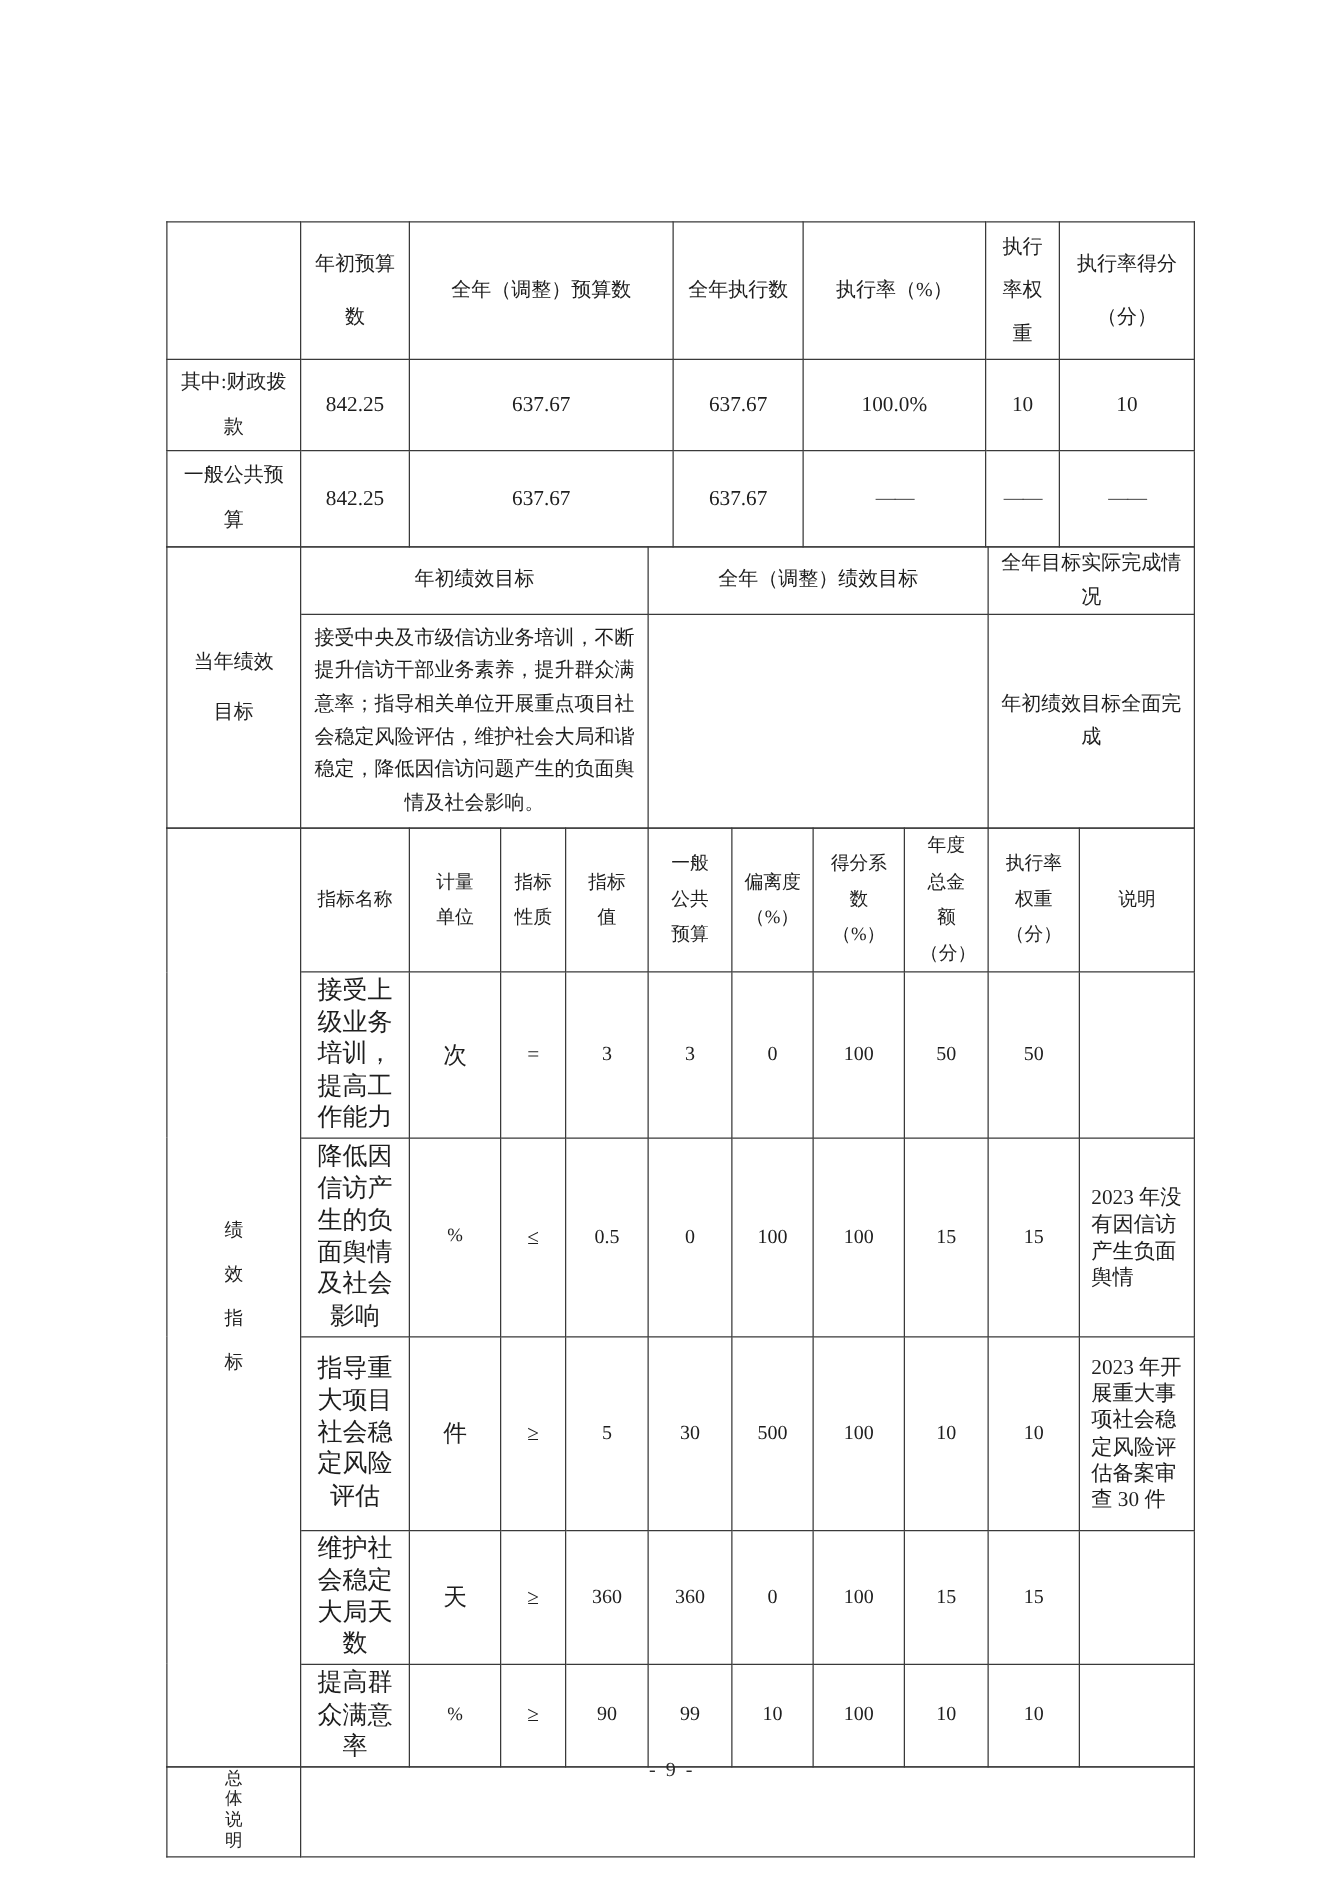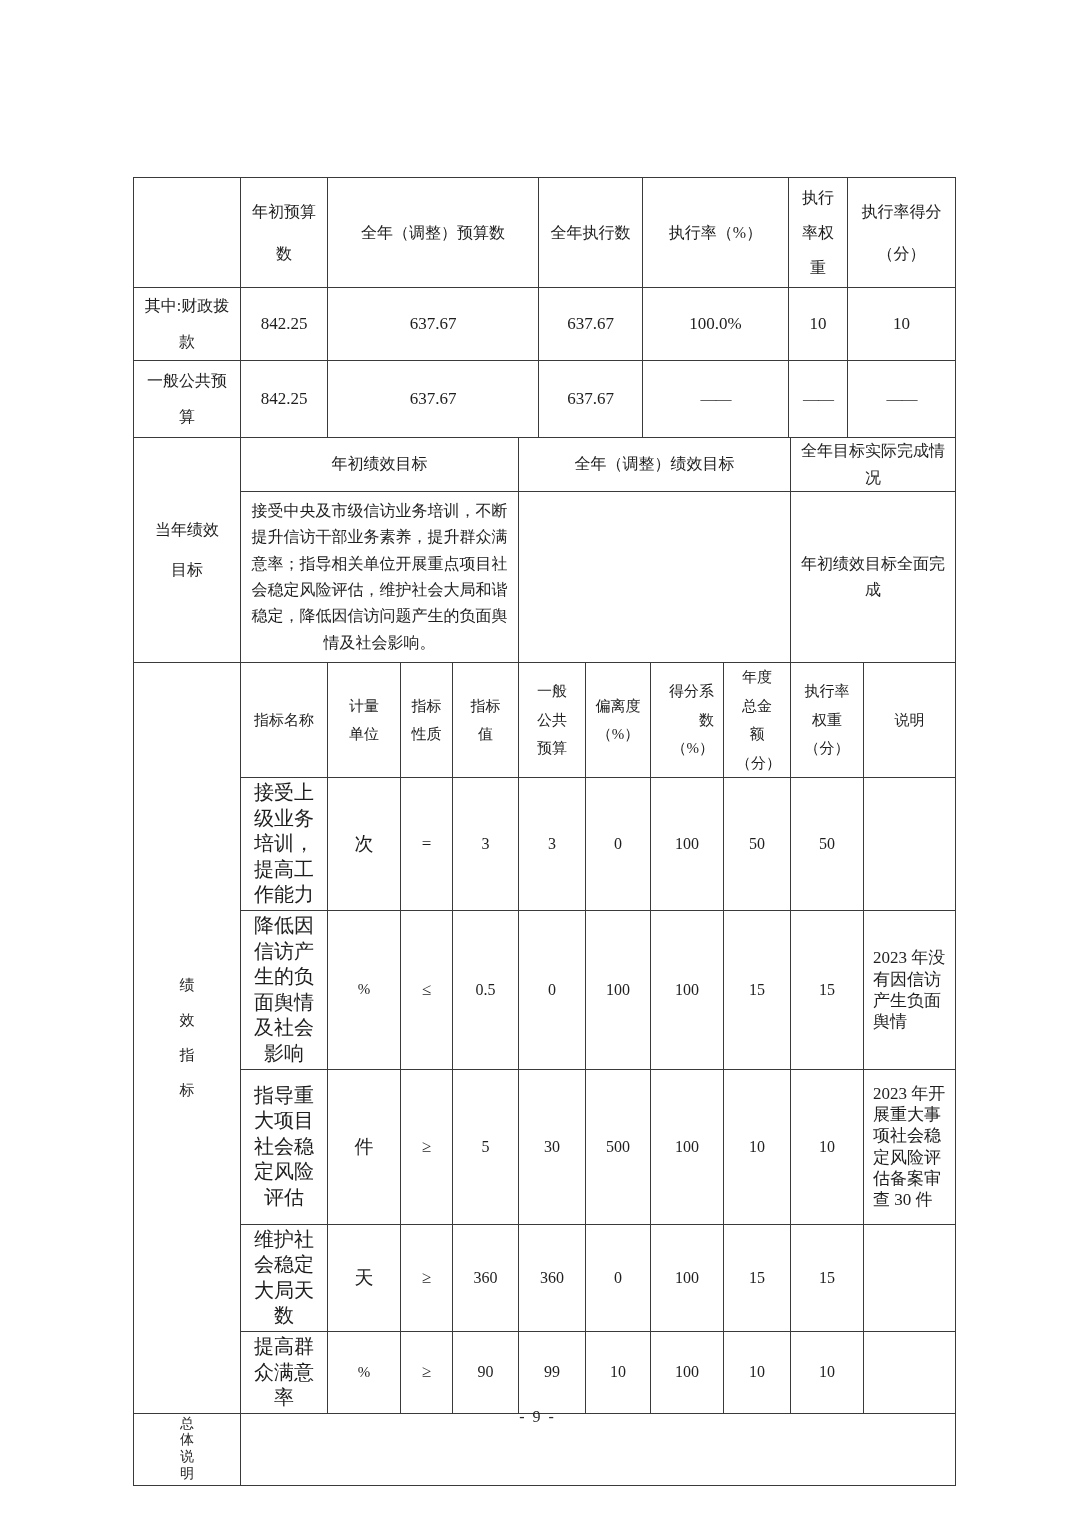--- a/index.html
+++ b/index.html
@@ -34,21 +34,21 @@
   .h-actual{padding:0 8px;}
   .goal-desc{line-height:1.72;padding:2px 10px;text-align:center;}
   .goal-done{line-height:2.2;padding:0 8px;}
   
   .tC .hC td{font-size:15px;line-height:1.9;padding:0 4px;}
   .tC .hC .h-unit{padding:0 17px;text-align:center;}
   .tC .hC .h-nature{padding:0 6px;}
   .tC .hC .h-target{padding:0 14px;}
   .tC .hC .h-completed{padding:0 15px;}
   .tC .hC .h-deviation{padding:0 6px;}
-  .tC .hC .h-coeff{padding:0 9px;text-align:right;}
+  .tC .hC .h-coeff{padding:0 9px;}
   .tC .hC .h-weight{padding:0 12px;}
   .tC .hC .h-score{padding:0 9px;}
   .ind-label span,.sum-label span{display:inline-block;width:1.1em;text-align:center;}
   .ind-label span{font-size:15px;line-height:2.33;}
   .c-name{font-size:20px;line-height:1.28;padding:2px 9px;}
   .c-unit-big{font-size:19px;}
   .c-unit-sm{font-size:15px;}
   .c-nature{font-size:17px;}
   .c-val{font-size:16px;line-height:1.25;}
   .c-note{font-size:17px;line-height:1.25;text-align:left;padding:2px 9px;}

